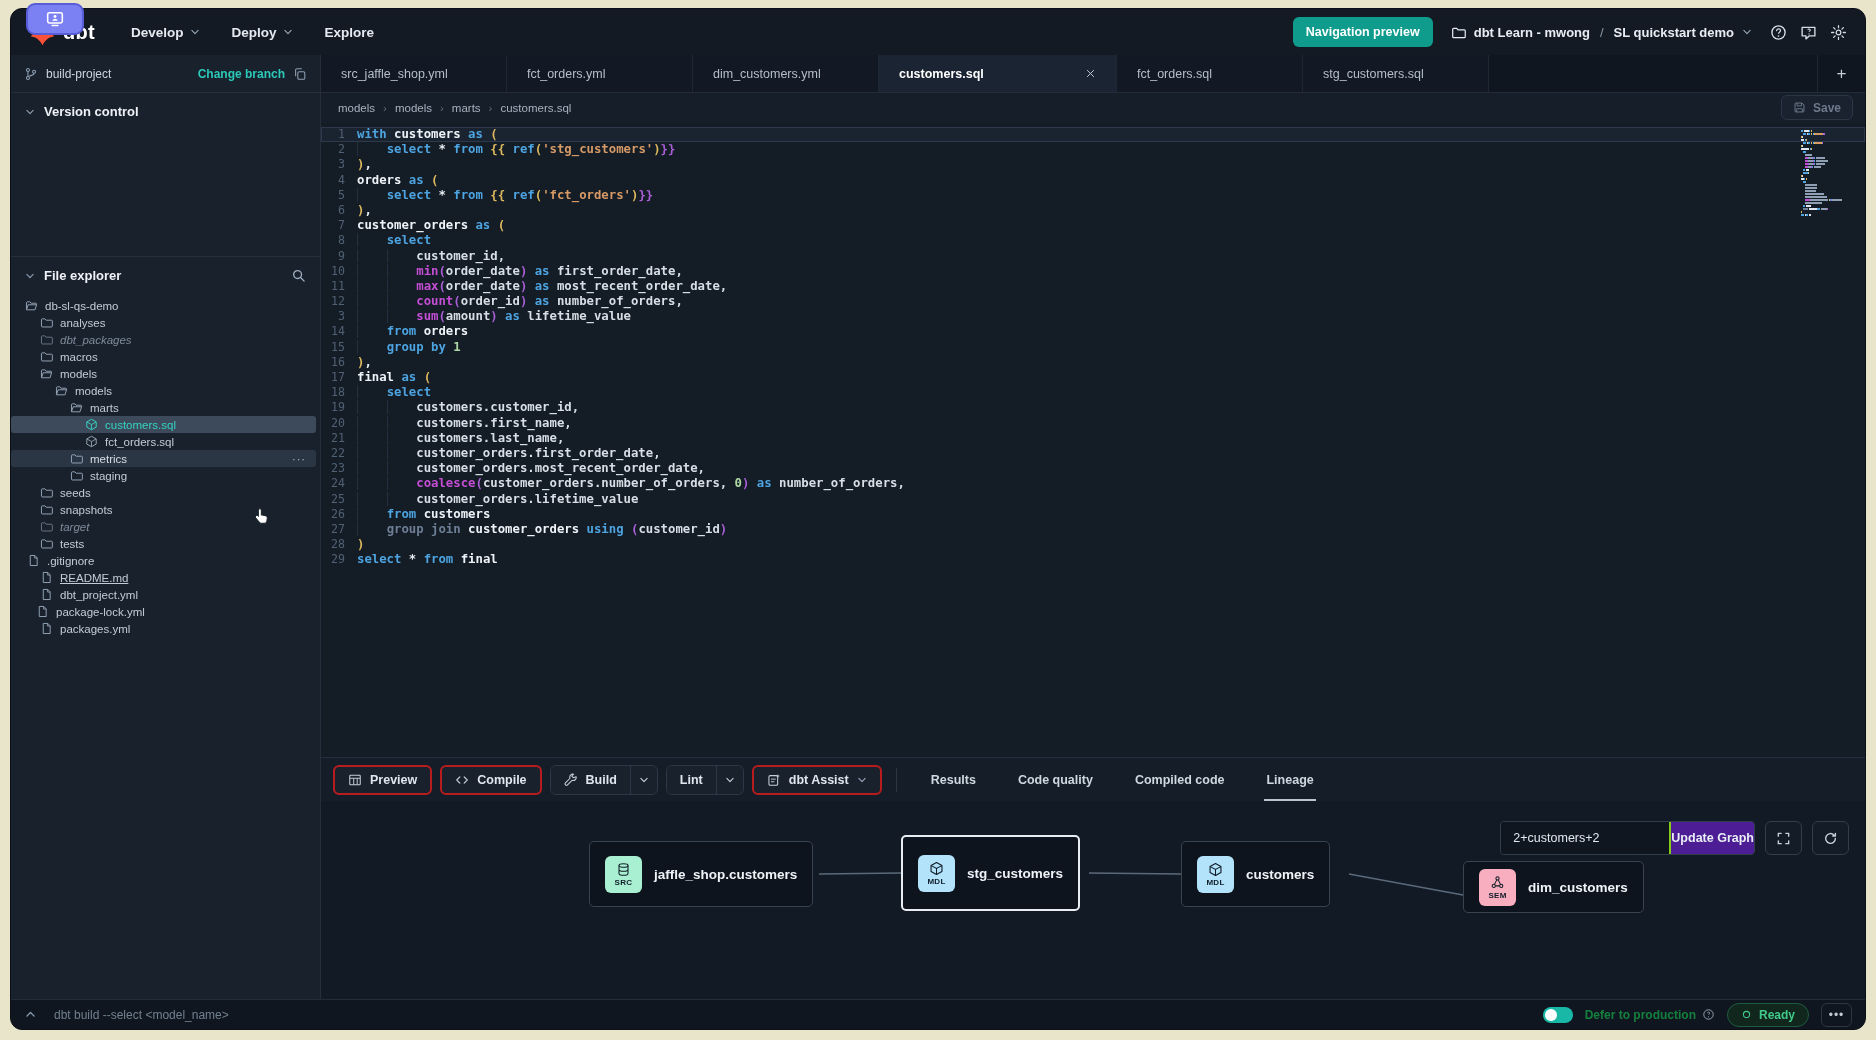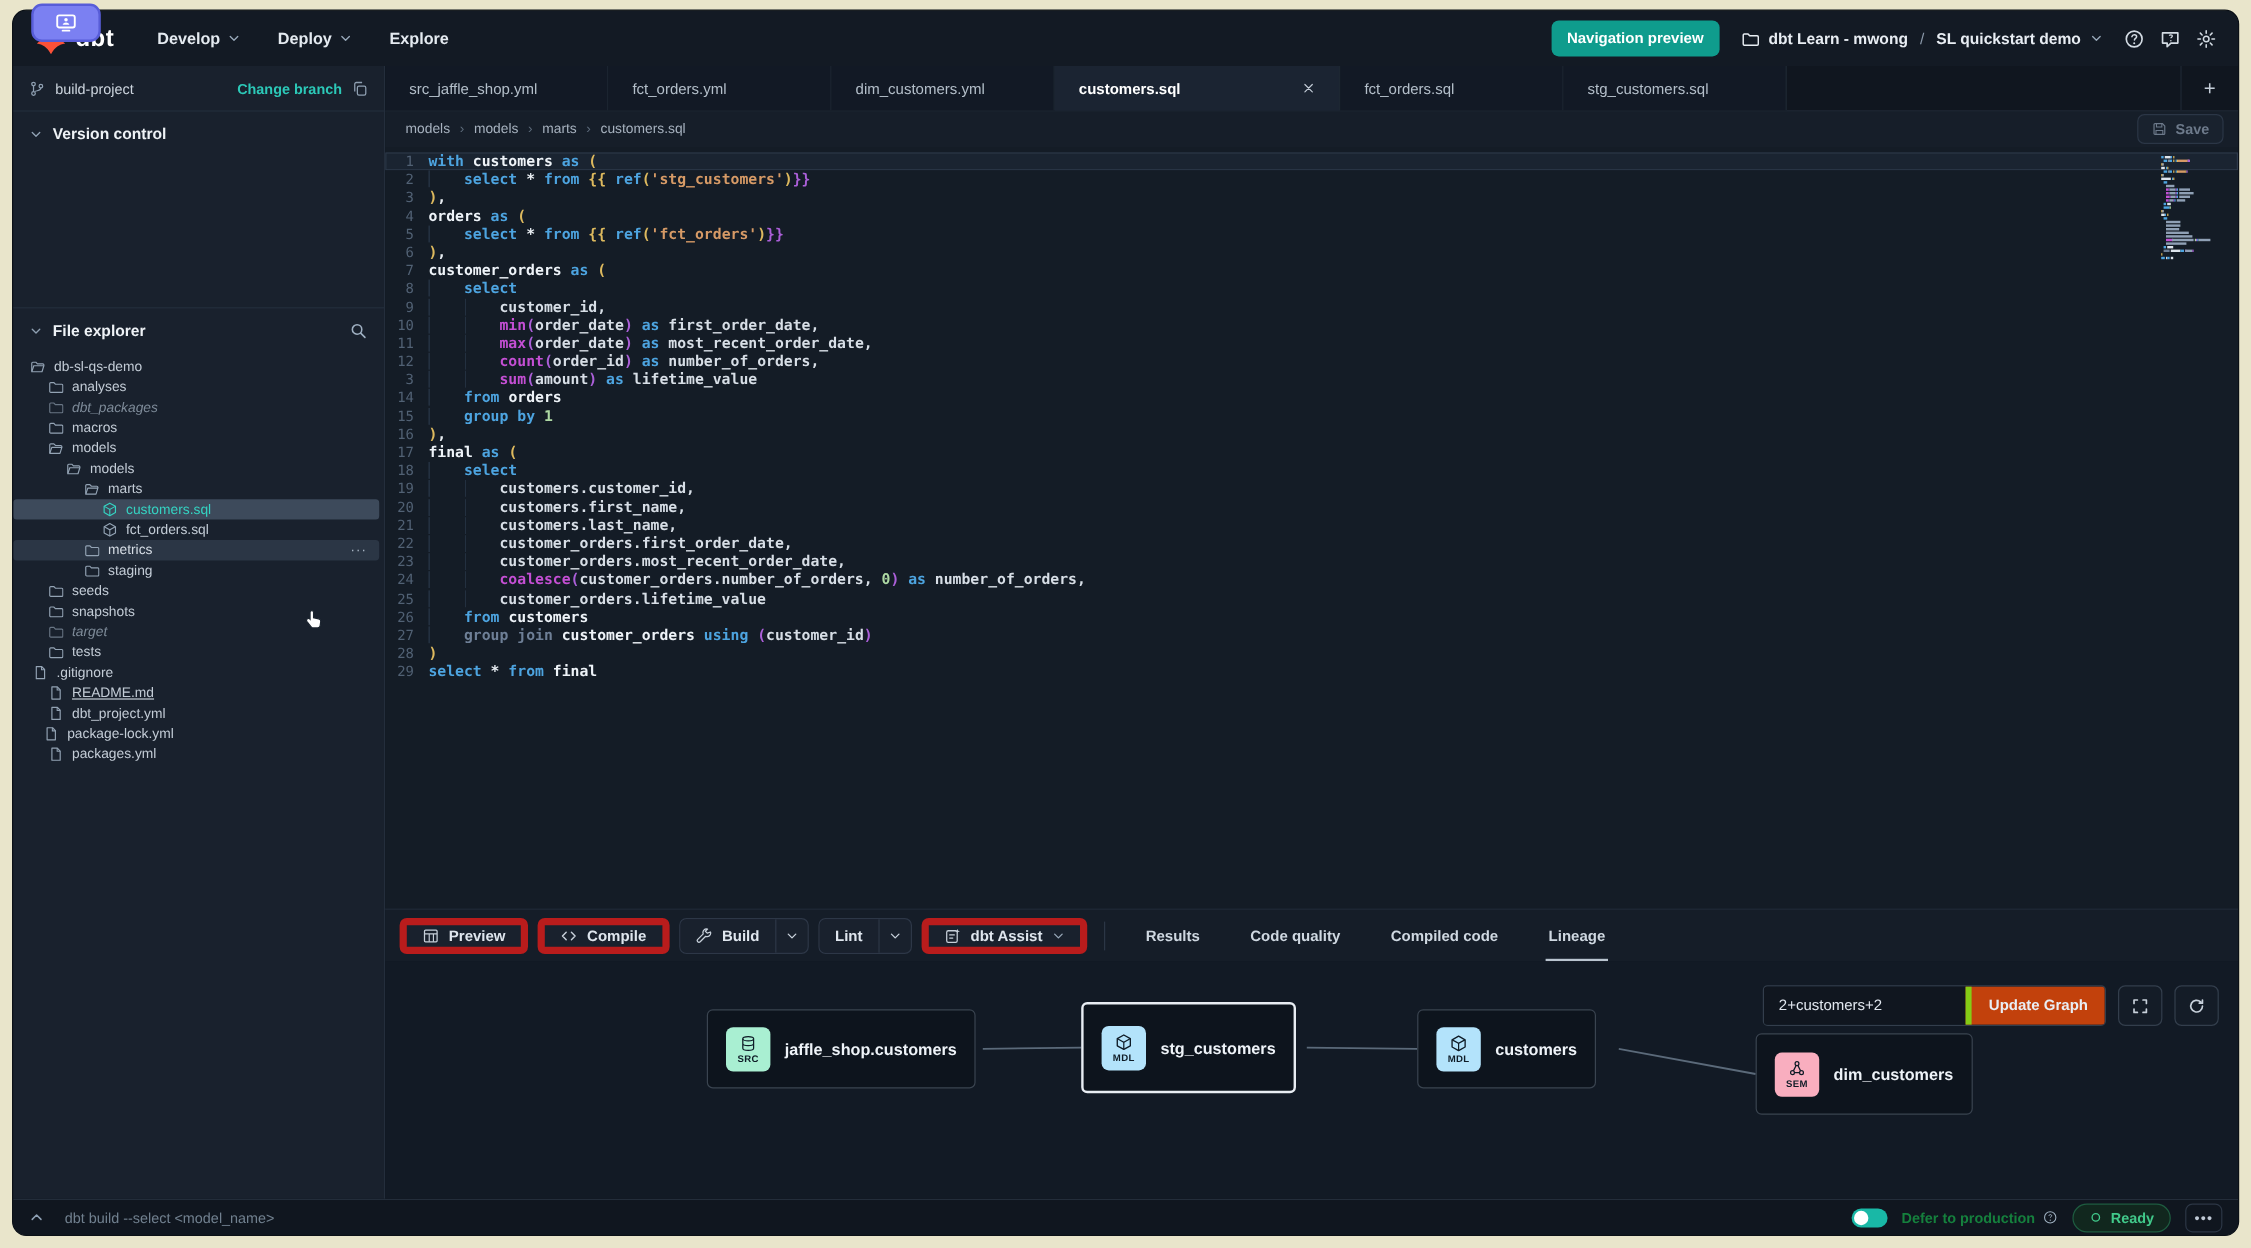--- a/index.html
+++ b/index.html
@@ -85,21 +85,21 @@
   .tk-p{color:#ab5fd8}
   .tk-num{color:#aed9a4;font-weight:700}
   .tk-dim{color:#6e7f96}
   .tk-op{color:#e8edf2}
   .minimap{position:absolute;top:7px;right:9px;width:55px}
   .mm-line{height:2px;margin-bottom:1px;display:flex}
   .mm-seg{height:2px;flex:0 0 auto}
 
   
   .toolbar{flex:0 0 44px;display:flex;align-items:center;gap:8px;padding:0 12px;border-top:1px solid #242e3c;background:#151d28}
-  .act{display:flex;align-items:center;gap:8px;background:#19212d;border:6px solid #b91c1c;border-radius:6px;
+  .act{display:flex;align-items:center;gap:8px;background:#19212d;border:2px solid #b91c1c;border-radius:6px;
     height:30px;padding:0 13px;color:#dfe6ee;font-size:12.5px;font-weight:700;cursor:pointer;font-family:"Liberation Sans",sans-serif}
   .aicon{display:inline-flex;color:#c6cfd9}
   .act-group{display:flex;border:1px solid #2d3747;border-radius:6px;overflow:hidden;height:30px;background:#19212d;align-items:stretch}
   .act-group .act{border:none;border-radius:0;height:28px}
   .act-group .caret{width:27px;display:flex;align-items:center;justify-content:center;border-left:1px solid #2d3747;
     color:#c6cfd9;background:transparent;border-top:none;border-bottom:none;border-right:none;cursor:pointer}
   .vdiv{width:1px;height:24px;background:#2b3645;margin:0 10px 0 6px}
   .ptabs{display:flex;gap:38px;margin-left:14px}
   .ptab{color:#cfd8e1;font-size:12.5px;font-weight:700;position:relative;padding:14px 2px;cursor:pointer}
   .ptab.active::after{content:"";position:absolute;left:0;right:0;bottom:0;height:2px;background:#b9c4cf}
@@ -110,22 +110,22 @@
     border:1px solid #3a4450;border-radius:5px;height:66px;cursor:pointer}
   .lnode.selected{border:2px solid #e8edf3}
   .badge{width:37px;height:37px;border-radius:6px;display:flex;flex-direction:column;align-items:center;
     justify-content:center;color:#0f1c27;flex:0 0 auto}
   .badge .blabel{font-size:8px;font-weight:700;margin-top:1px;letter-spacing:.3px}
   .bicon{display:inline-flex}
   .nlabel{color:#eef3f8;font-size:13.5px;font-weight:700;white-space:nowrap}
   .lin-controls{position:absolute;top:20px;right:16px;display:flex;gap:10px;align-items:center}
   .sel-group{display:flex;height:34px;border:1px solid #333e4c;border-radius:4px;overflow:hidden}
   .sel-input{width:168px;background:#10161f;color:#e2e8f0;font-size:12.5px;display:flex;align-items:center;padding:0 12px}
-  .upd-btn{background:#c2410c;color:#e9eef4;font-size:12.5px;font-weight:700;display:flex;align-items:center;
-    padding:0 14px;border:none;border-left:5px solid #84cc16;cursor:pointer;font-family:"Liberation Sans",sans-serif}
+  .upd-btn{background:#4c1d95;color:#e9eef4;font-size:12.5px;font-weight:700;display:flex;align-items:center;
+    padding:0 0;border:none;border-left:2px solid #84cc16;cursor:pointer;font-family:"Liberation Sans",sans-serif}
   .icon-btn{width:37px;height:34px;border:1px solid #333e4c;border-radius:6px;background:#141c27;display:flex;
     align-items:center;justify-content:center;color:#c7d0da;cursor:pointer}
 
   
   .statusbar{flex:0 0 30px;display:flex;align-items:center;background:#10161f;border-top:1px solid #232d3a;padding:0 13px;gap:15px}
   .caret-up{color:#8ea0b4;display:inline-flex;cursor:pointer}
   .cmd{background:transparent;border:none;color:#71808f;font-size:12px;width:560px;outline:none;font-family:"Liberation Sans",sans-serif}
   .sb-right{margin-left:auto;display:flex;align-items:center;gap:12px}
   .toggle{width:30px;height:16px;border-radius:9px;background:#19b8a6;position:relative;cursor:pointer;flex:0 0 auto}
   .knob{position:absolute;left:2px;top:2px;width:12px;height:12px;border-radius:50%;background:#fff}
@@ -946,21 +946,21 @@
                 <span class="bicon">
                   <svg width="15" height="15" viewBox="0 0 16 16" fill="none">
                     <path d="M8 1.6l5.8 3.2v6.4L8 14.4l-5.8-3.2V4.8z" stroke="currentColor" stroke-width="1.2" fill="none" stroke-linejoin="round"></path>
                     <path d="M2.4 4.9L8 8l5.6-3.1M8 8v6.2" stroke="currentColor" stroke-width="1.1" fill="none"></path>
                   </svg>
                 </span>
                 <span class="blabel">MDL</span>
               </div>
               <span class="nlabel">customers</span>
             </div>
-            <div class="lnode" style="left: 1142px; top: 60px; height: 68px;">
+            <div class="lnode" style="left: 1142px; top: 60px; height: 52px;">
               <div class="badge" style="background: rgb(249, 174, 191);">
                 <span class="bicon">
                   <svg width="15" height="15" viewBox="0 0 16 16" fill="none">
                     <circle cx="8" cy="3.6" r="1.7" stroke="currentColor" stroke-width="1.1" fill="none"></circle>
                     <circle cx="4" cy="11.6" r="1.7" stroke="currentColor" stroke-width="1.1" fill="none"></circle>
                     <circle cx="12" cy="11.6" r="1.7" stroke="currentColor" stroke-width="1.1" fill="none"></circle>
                     <path d="M7.2 5.2L4.8 10M8.8 5.2l2.4 4.8M5.7 11.6h4.6" stroke="currentColor" stroke-width="1.1"></path>
                   </svg>
                 </span>
                 <span class="blabel">SEM</span>

